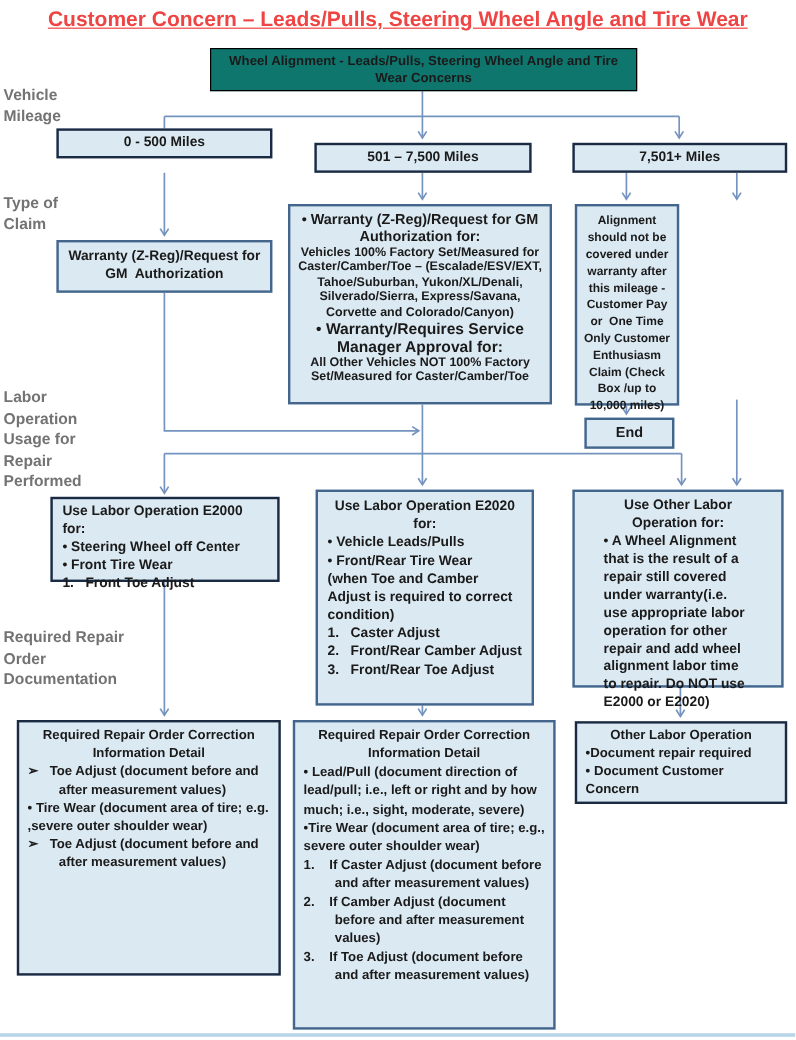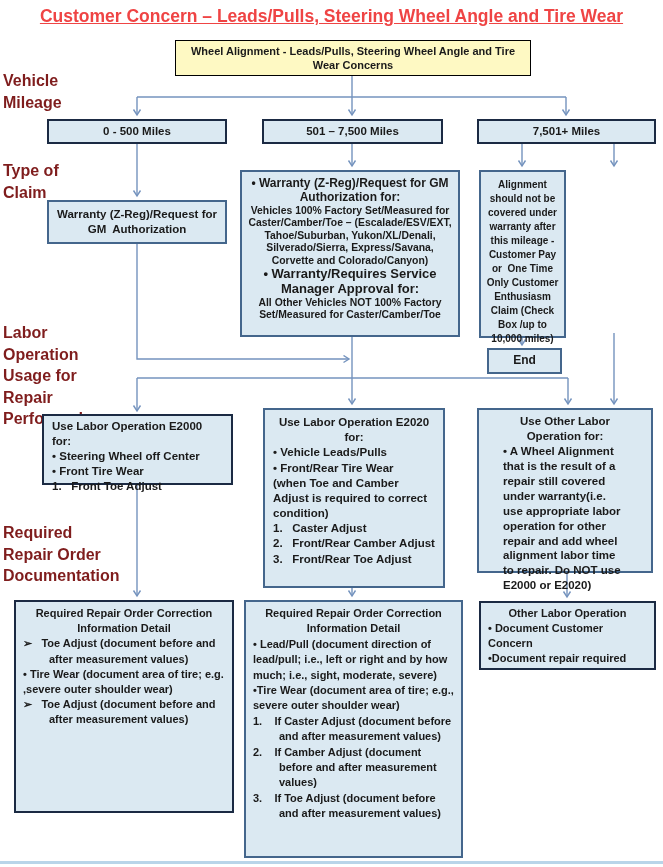--- a/index.html
+++ b/index.html
@@ -6,28 +6,28 @@
   #canvas{
     position:relative;width:663px;height:867px;background:#ffffff;overflow:hidden;
     font-family:"Liberation Sans", sans-serif;color:#1a1a1a;
   }
   #connectors{position:absolute;left:0;top:0;width:663px;height:867px;}
   .title{
     position:absolute;left:0;top:6px;width:663px;text-align:center;
     font-size:17.5px;font-weight:bold;text-decoration:underline;color:#ef4444;
   }
   .side-label{
-    position:absolute;font-size:16px;font-weight:bold;line-height:1.35;color:#7f1d1d;
+    position:absolute;font-size:13px;font-weight:bold;line-height:1.35;color:#737373;
   }
   .box{
     position:absolute;background:#dbe9f2;border:2px solid #44668c;
     box-sizing:border-box;font-weight:bold;line-height:1.3;
   }
   .box.dark{border-color:#1b2a43;}
-  .box.white{background:#fef9c3;border:1.5px solid #000;}
+  .box.white{background:#0f766e;border:1.5px solid #000;}
   .vcenter{display:flex;align-items:center;justify-content:center;text-align:center;}
   .ctr{text-align:center;}
   .ln{white-space:pre-wrap;}
   .hang{padding-left:26px;text-indent:-26px;}
   .pad{padding:4px 7px;}
 </style>
 </head>
 <body>
 
 <div id="canvas">
@@ -65,21 +65,21 @@
 
   <div class="side-label" style="left:3px;top:70px;width:72px;">Vehicle Mileage</div>
   <div class="side-label" style="left:3px;top:160px;width:72px;">Type of Claim</div>
   <div class="side-label" style="left:3px;top:322px;width:84px;">Labor Operation Usage for Repair Performed</div>
   <div class="side-label" style="left:3px;top:522px;width:112px;">Required Repair Order Documentation</div>
 
   <div class="box white vcenter" style="left:175px;top:40px;width:356px;height:36px;font-size:11px;padding:0 10px;">
     <span class="ln">Wheel Alignment - Leads/Pulls, Steering Wheel Angle and Tire Wear Concerns</span>
   </div>
 
-  <div class="box dark vcenter" style="left:47px;top:119px;width:180px;height:25px;font-size:11.5px;">
+  <div class="box dark vcenter" style="left:47px;top:107px;width:180px;height:25px;font-size:11.5px;">
     <span>0 - 500 Miles</span>
   </div>
   <div class="box dark vcenter" style="left:262px;top:119px;width:181px;height:25px;font-size:11.5px;">
     <span>501 – 7,500 Miles</span>
   </div>
   <div class="box dark vcenter" style="left:477px;top:119px;width:179px;height:25px;font-size:11.5px;">
     <span>7,501+ Miles</span>
   </div>
 
   <div class="box vcenter" style="left:47px;top:200px;width:180px;height:44px;font-size:11.5px;padding:0 8px;">
@@ -135,19 +135,19 @@
     <div class="ln ctr">Required Repair Order Correction Information Detail</div>
     <div class="ln">• Lead/Pull (document direction of lead/pull; i.e., left or right and by how much; i.e., sight, moderate, severe)</div>
     <div class="ln">•Tire Wear (document area of tire; e.g., severe outer shoulder wear)</div>
     <div class="ln hang">1.    If Caster Adjust (document before and after measurement values)</div>
     <div class="ln hang">2.    If Camber Adjust (document before and after measurement values)</div>
     <div class="ln hang">3.    If Toe Adjust (document before and after measurement values)</div>
   </div>
 
   <div class="box dark" style="left:479px;top:601px;width:177px;height:69px;font-size:11px;padding:3px 7px;line-height:1.35;">
     <div class="ln ctr">Other Labor Operation</div>
+    <div class="ln">•Document repair required</div>
     <div class="ln">• Document Customer Concern</div>
-    <div class="ln">•Document repair required</div>
   </div>
 
   <div style="position:absolute;left:0;top:861px;width:663px;height:3px;background:#b9d5e9;"></div>
 
 </div>
 
 </body></html>

